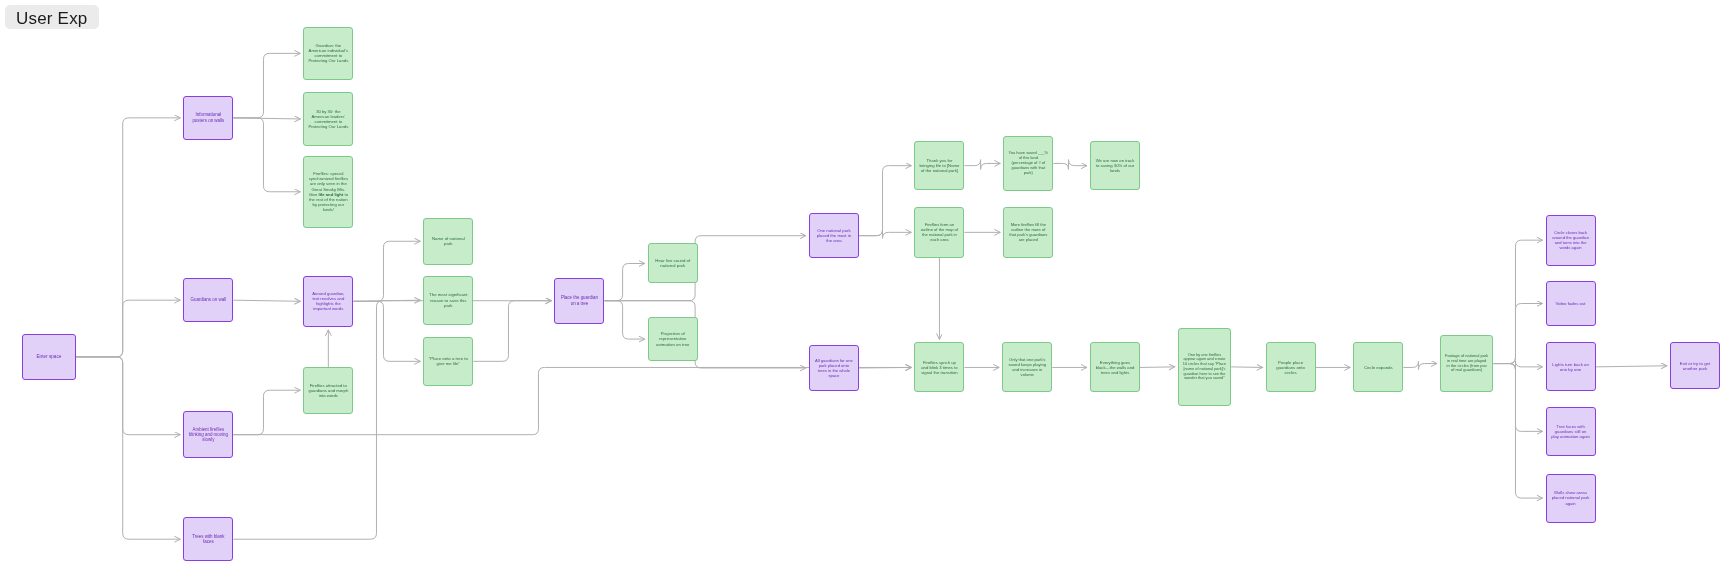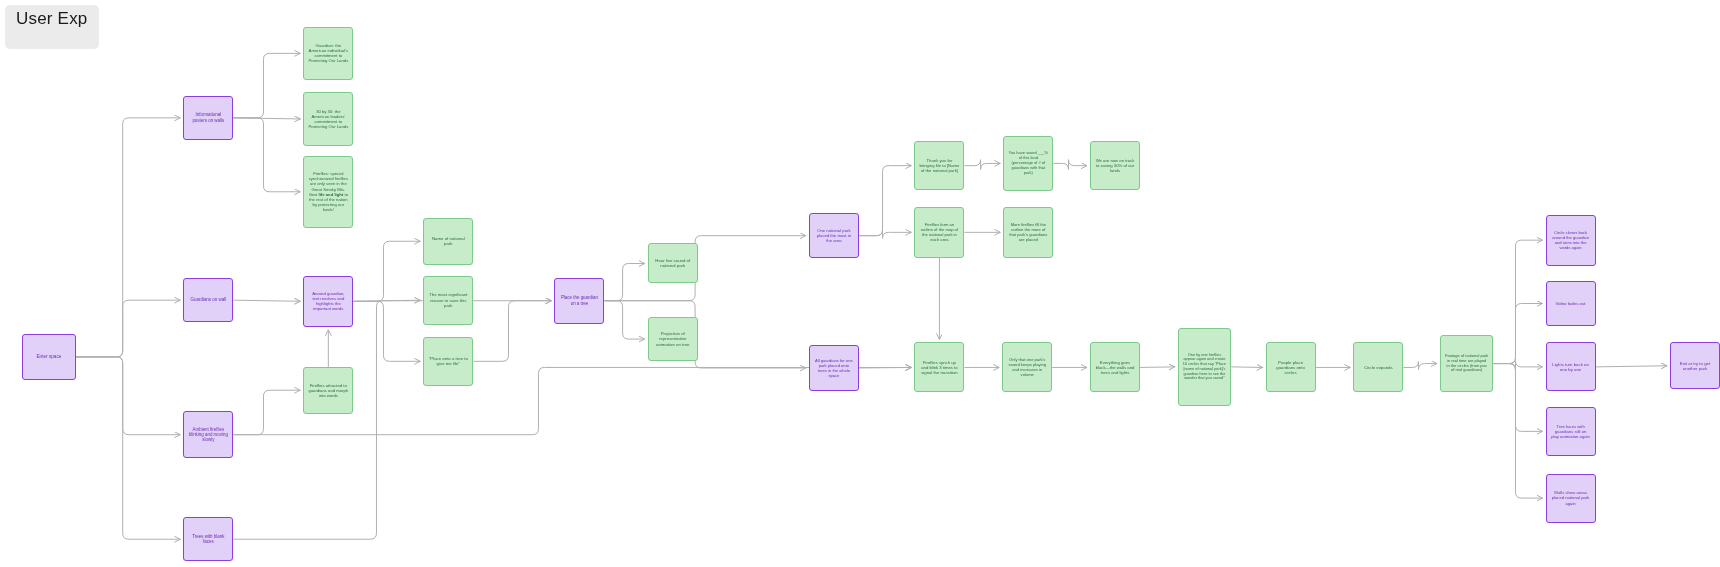--- a/index.html
+++ b/index.html
@@ -18,21 +18,21 @@
     position: absolute;
     left: 0; top: 0;
     width: 1720px; height: 567px;
     pointer-events: none;
   }
   .title-chip {
     position: absolute;
     left: 5px; top: 5px;
     background: #ebebeb;
     border-radius: 5px;
-    padding: 4px 11px 20px 11px;
+    padding: 4px 11px 0 11px;
     font-size: 17px;
     color: #1a1a1a;
     letter-spacing: 0.2px;
     z-index: 30;
   }
   .node {
     position: absolute;
     box-sizing: border-box;
     display: flex;
     align-items: center;

